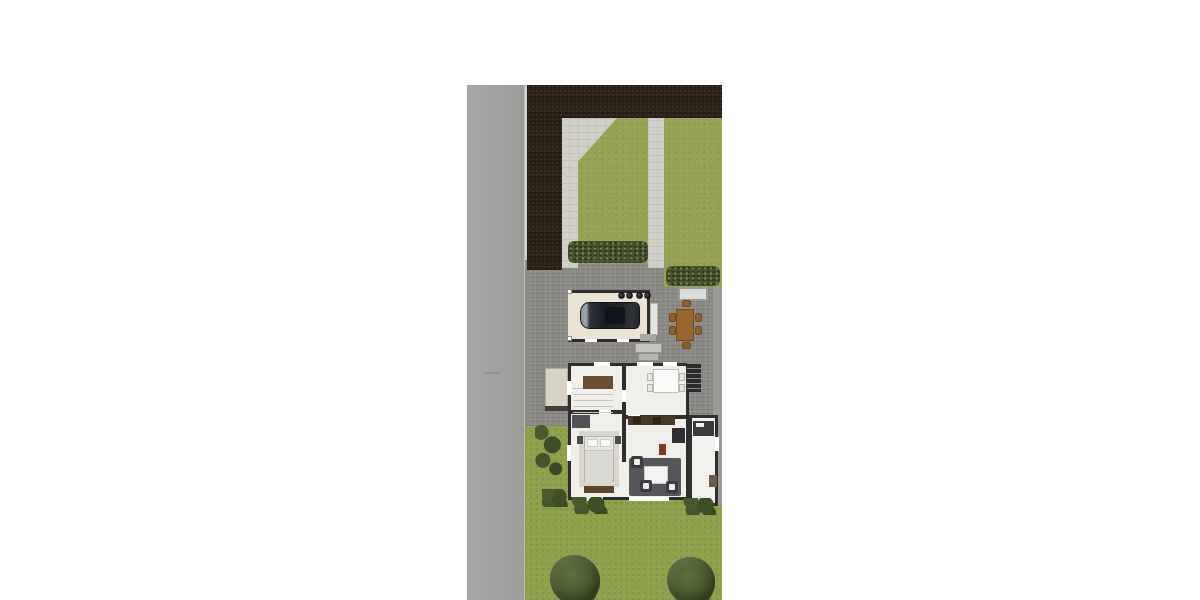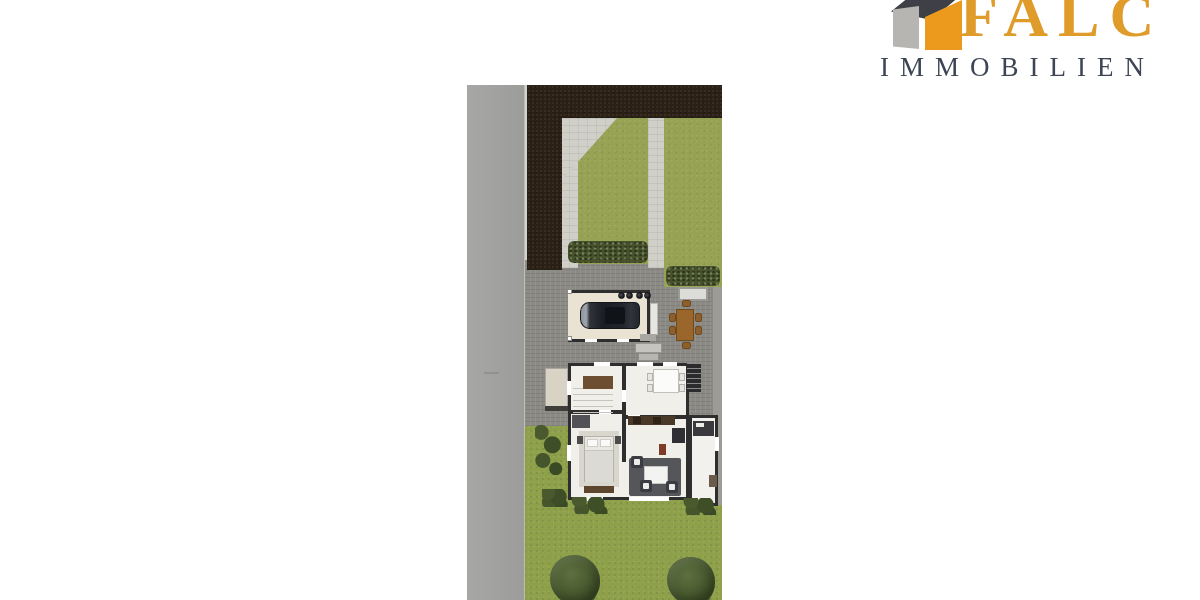--- a/index.html
+++ b/index.html
@@ -175,24 +175,14 @@
     <div class="abs" style="left:242px;top:390px;width:8px;height:12px;background:#6B5B4A;"></div>
 
     <div class="abs bushcluster" style="left:68px;top:338px;width:28px;height:52px;"></div>
     <div class="abs bushcluster" style="left:75px;top:404px;width:26px;height:18px;"></div>
     <div class="abs bushcluster" style="left:103px;top:412px;width:42px;height:17px;"></div>
     <div class="abs bushcluster" style="left:216px;top:413px;width:36px;height:17px;"></div>
     <div class="abs tree" style="left:83px;top:470px;width:50px;height:50px;"></div>
     <div class="abs tree" style="left:200px;top:472px;width:48px;height:48px;"></div>
   </div>
 
-  <div class="abs" style="left:878px;top:0;width:322px;height:92px;">
-    <div class="abs" style="left:13px;top:-14px;width:72px;height:34px;background:var(--icon-dark,#3F3F47);
-                clip-path:polygon(0 75%, 44% 0, 100% 22%, 56% 100%);"></div>
-    <div class="abs" style="left:15px;top:6px;width:26px;height:43px;background:var(--icon-gray,#B7B5B2);
-                clip-path:polygon(0 8%, 100% 0, 100% 100%, 0 94%);"></div>
-    <div class="abs" style="left:47px;top:0;width:37px;height:50px;background:var(--icon-orange,#EC9A1E);
-                clip-path:polygon(0 34%, 100% 0, 100% 100%, 0 100%);"></div>
-    <div class="abs brand" style="left:82px;top:-16px;">FALC</div>
-    <div class="abs subtitle" style="left:2px;top:54px;">IMMOBILIEN</div>
-  </div>
 
 </div>
 
 </body></html>

